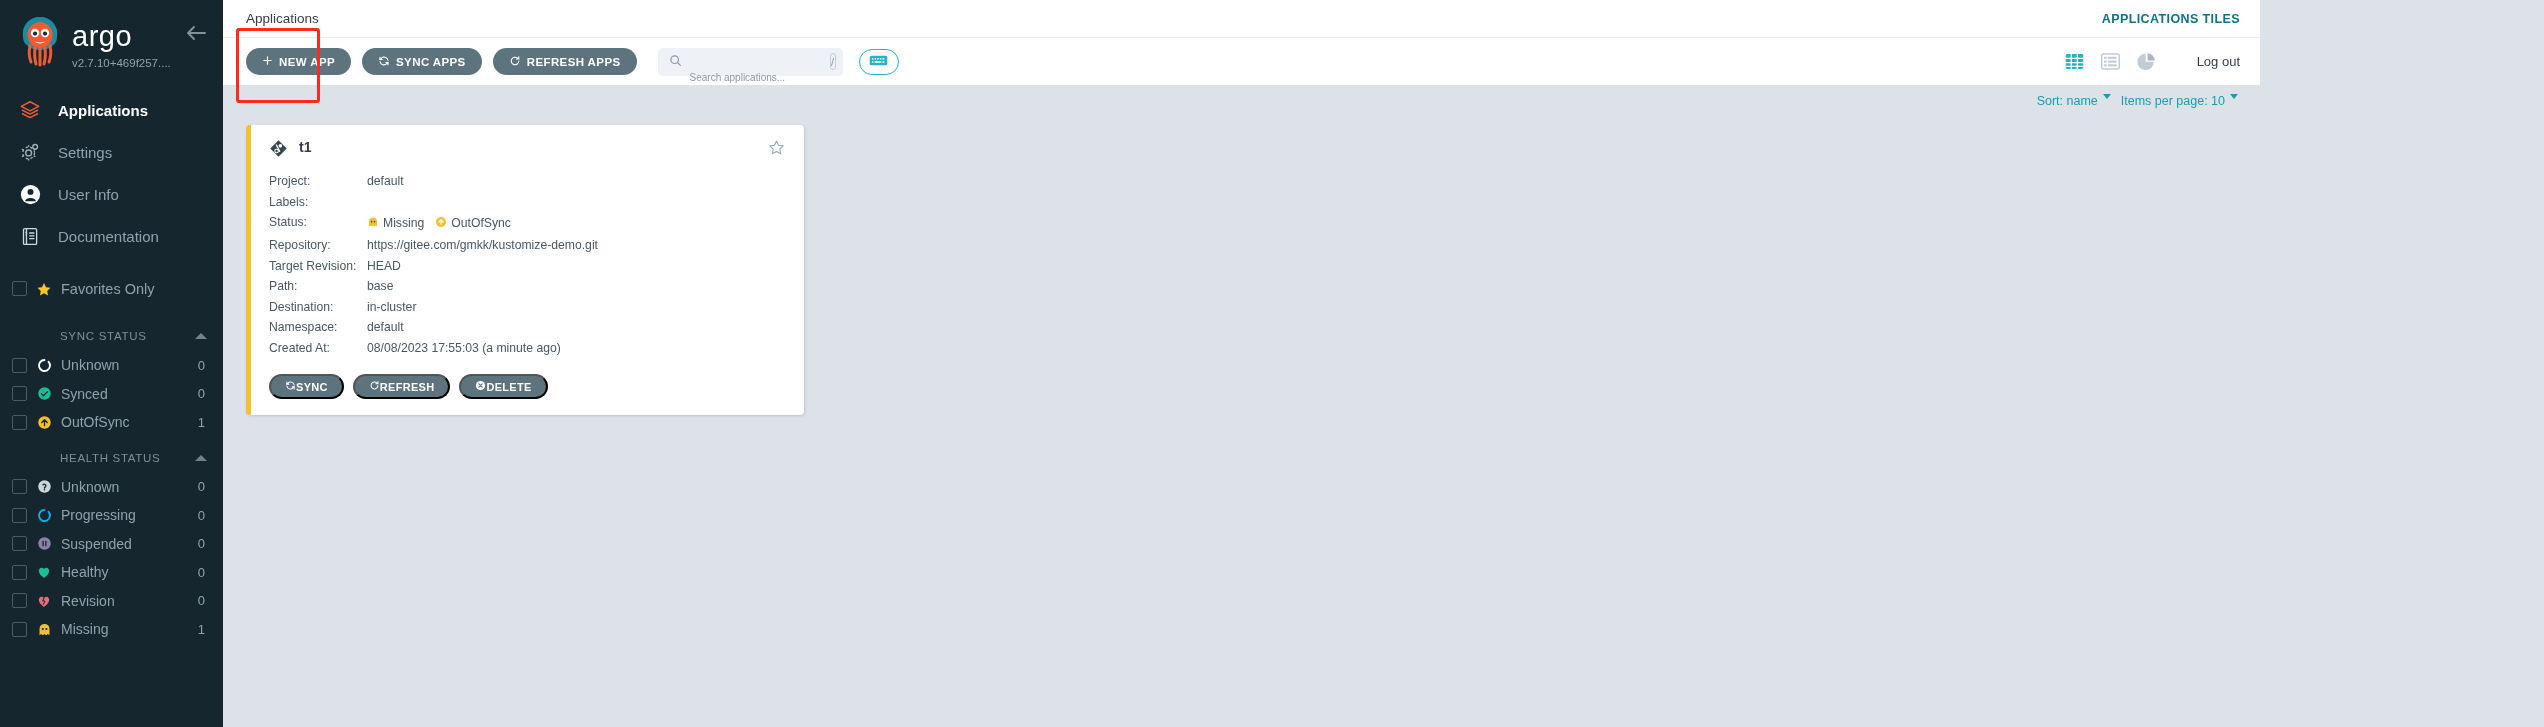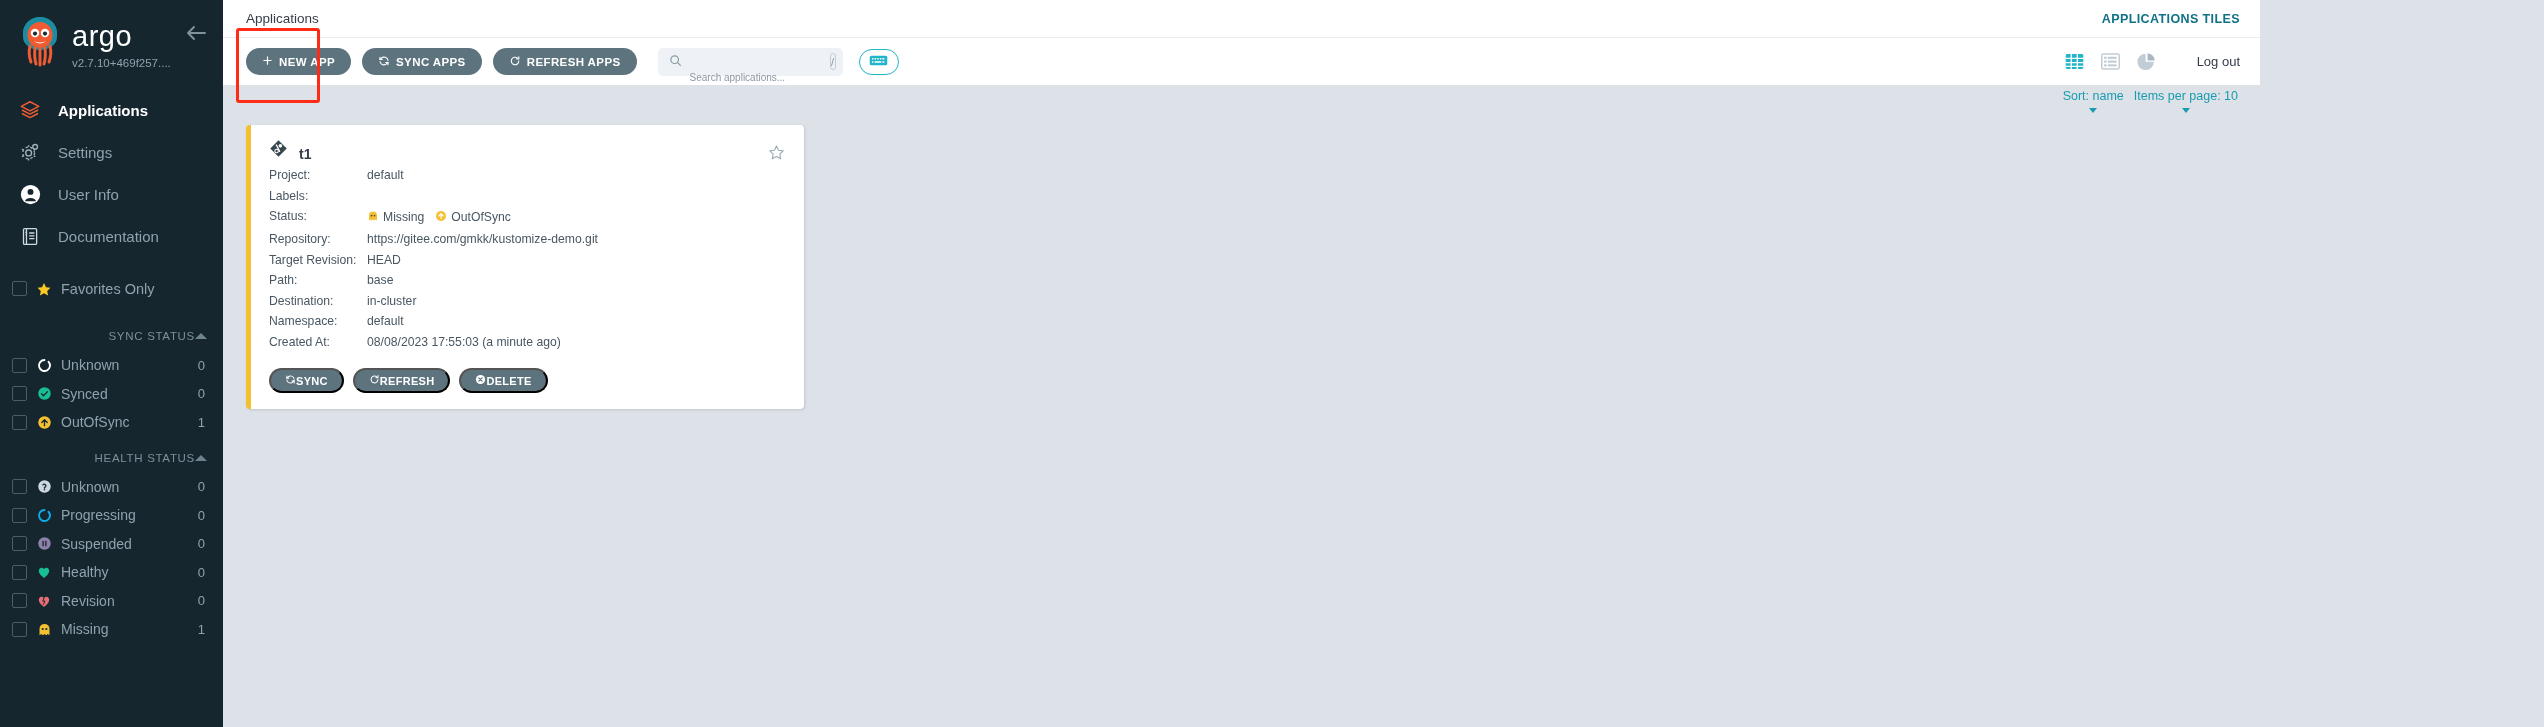--- a/index.html
+++ b/index.html
@@ -45,22 +45,22 @@
     display: flex; gap: 9px;
     padding-left: 12px; height: 34px; margin-top: 24px; cursor: pointer;
   }
   .cbox {
     width: 15px; height: 15px; border: 1.6px solid #4a5d68;
     border-radius: 2px; flex: 0 0 15px; background: transparent;
   }
   .fav-label { font-size: 14.5px; color: #8fa3ad; }
 
   .sec-head {
-    display: flex; align-items: center; justify-content: flex-end;
-    padding: 0 16px 0 12px; height: 30px; margin-top: 6px; cursor: pointer;
+    display: flex; align-items: center; justify-content: space-between;
+    padding: 0 16px 0 12px; height: 30px; margin-top: 6px; cursor: pointer; margin-left: 48px;
   }
   .sec-title { font-size: 11.5px; letter-spacing: .7px; color: #7d9099; }
   .caret-up {
     width: 0; height: 0; border-left: 6px solid transparent;
     border-right: 6px solid transparent; border-bottom: 6px solid #6f838d;
   }
   .filter-row {
     display: flex; align-items: center; height: 28.5px;
     padding-left: 12px; gap: 9px; cursor: pointer;
   }
@@ -111,35 +111,35 @@
     background: #fff; margin-left: 5px;
   }
   .tb-right { margin-left: auto; display: flex; align-items: center; gap: 15px; }
   .vicon { width: 21px; height: 21px; cursor: pointer; display:flex; }
   .logout { font-size: 13px; color: #363c4a; cursor: pointer; margin-left: 25px; }
 
   .sortbar {
     height: 32px; display: flex; align-items: center; justify-content: flex-end;
     padding-right: 22px; gap: 10px; flex: 0 0 32px;
   }
-  .sortlink { font-size: 12.5px; color: #1a9cb0; cursor: pointer; display: flex; align-items: center; gap: 5px; flex-direction: column; }
+  .sortlink { font-size: 12.5px; color: #1a9cb0; cursor: pointer; display: flex; align-items: flex-start; gap: 5px; }
   .caret-dn {
     width: 0; height: 0; border-left: 4.5px solid transparent;
     border-right: 4.5px solid transparent; border-top: 5.5px solid #1a9cb0;
   }
 
   .content { flex: 1; padding: 8px 0 0 23px; }
 
   .card {
     width: 558px; background: #fff; border-radius: 4px;
     border-left: 5px solid #f4c030;
     box-shadow: 1px 1px 3px rgba(0,0,0,.13);
     padding: 14px 18px 16px 18px; position: relative;
   }
-  .card-head { display: flex; align-items: flex-end; gap: 11px; margin-bottom: 3px; }
+  .card-head { display: flex; align-items: flex-start; gap: 11px; margin-bottom: 9px; }
   .card-title { font-size: 14px; font-weight: bold; color: #363c4a; }
   .star { margin-left: auto; cursor: pointer; width: 18px; height: 18px; }
 
   .crow { display: flex; font-size: 12.2px; line-height: 1; padding: 4.2px 0; }
   .ckey { width: 98px; flex: 0 0 98px; color: #495763; }
   .cval { color: #495763; display: flex; align-items: center; gap: 4px; flex-wrap: wrap;}
   .cval .st { display: inline-flex; align-items: center; gap: 4px; margin-right: 7px;}
 
   .card-actions { display: flex; gap: 9px; margin-top: 16px; }
   .abtn {

